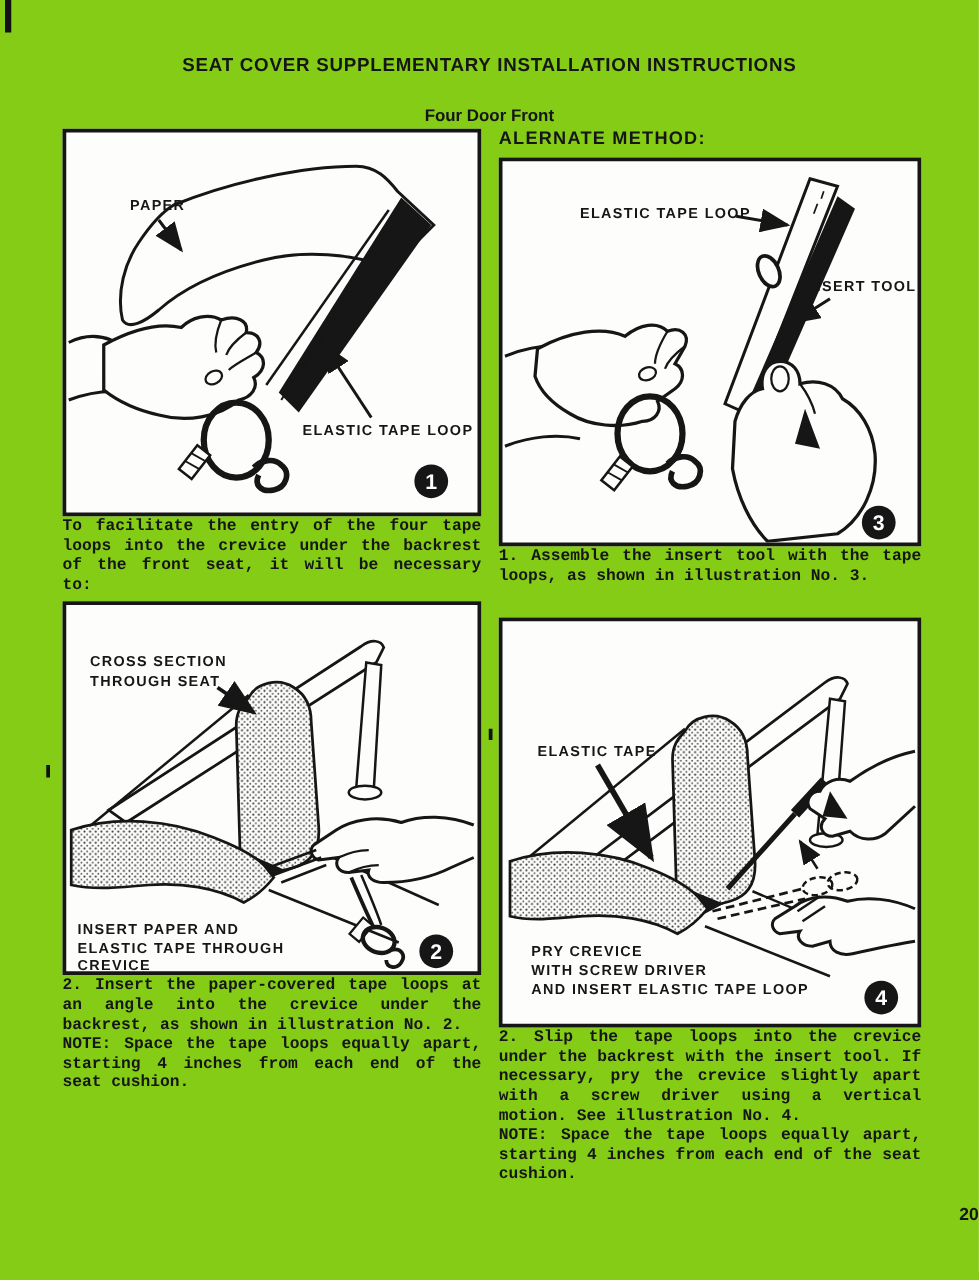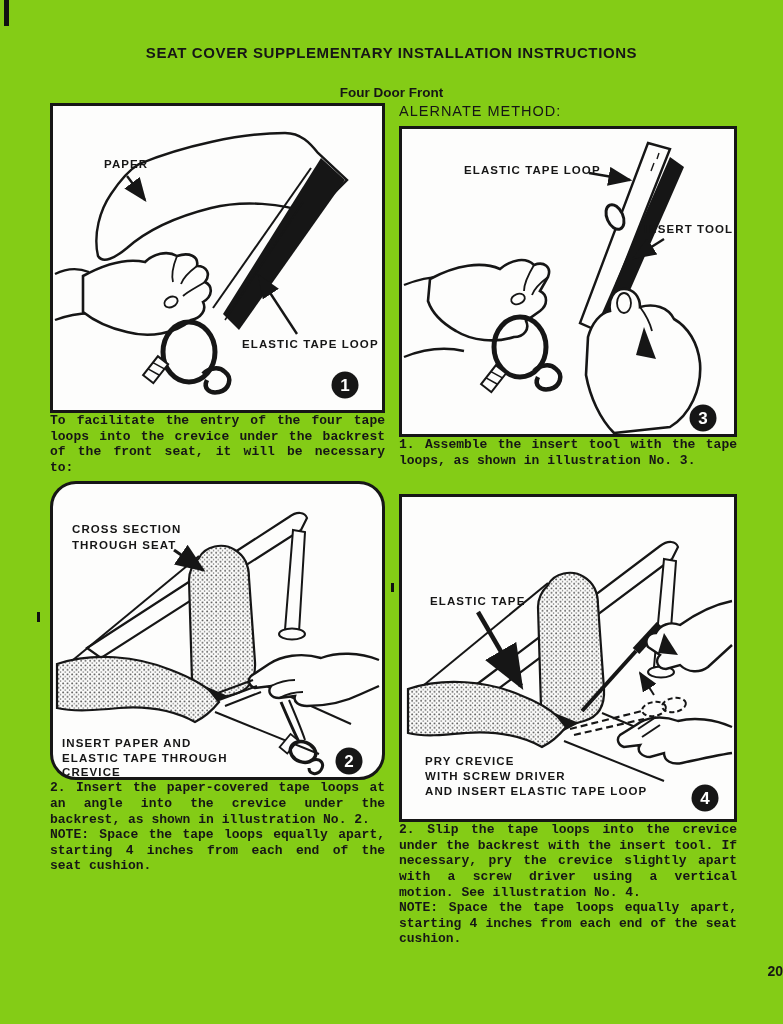--- a/index.html
+++ b/index.html
@@ -23,29 +23,29 @@
   .page-number {
     position:absolute; top:963px; left:0; width:783px;
     text-align:right; font-size:14px; font-weight:bold;
   }
 
   .col { position:absolute; top:103px; }
   .col-left  { left:50px;  width:335px; }
   .col-right { left:399px; width:338px; }
 
   .alt-heading {
-    margin:0 0 6px 0; font-size:14.5px; font-weight:normal;
+    margin:0 0 6px 0; font-size:14.5px; font-weight:bold;
     letter-spacing:1px; line-height:17px;
   }
 
   .panel {
     border:3px solid #161616; background:#fdfdfc;
     margin:0; padding:0; line-height:0;
   }
-  .m-fig2 { margin-top:6px;border-radius:26px; }
+  .m-fig2 { margin-top:6px; }
   .m-fig4 { margin-top:26px; }
 
   p.body {
     margin:0; font-size:13px; font-weight:bold; line-height:15.6px;
     text-align:justify; color:#161616;font-family:Liberation Mono, monospace;
   }
   .mt-intro { margin-top:11px; }
   .mt-step  { margin-top:17px; }
   .mt-after-fig { margin-top:9px; }
   .mt-after-fig4 { margin-top:11px; }

